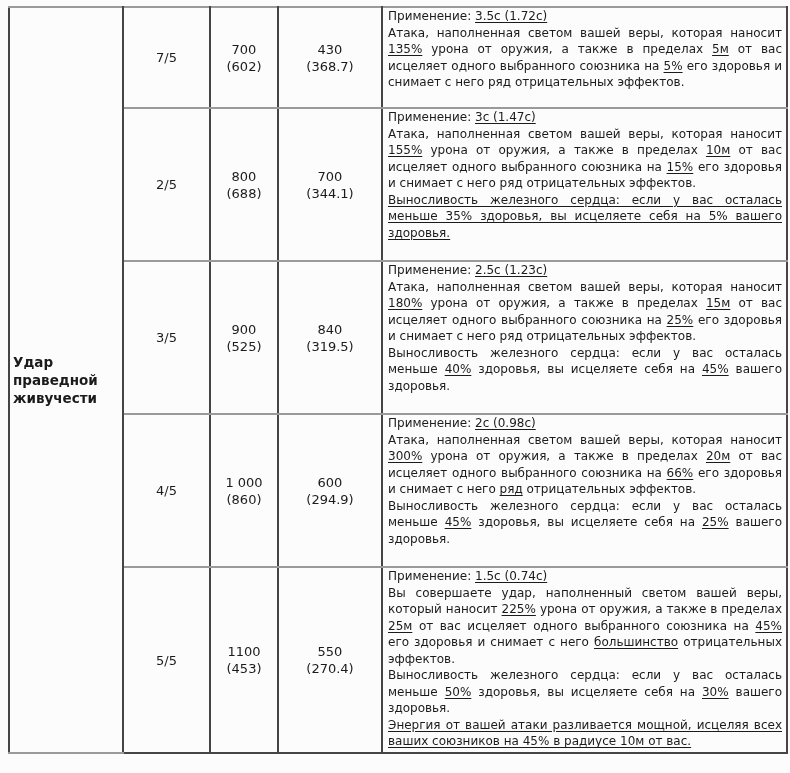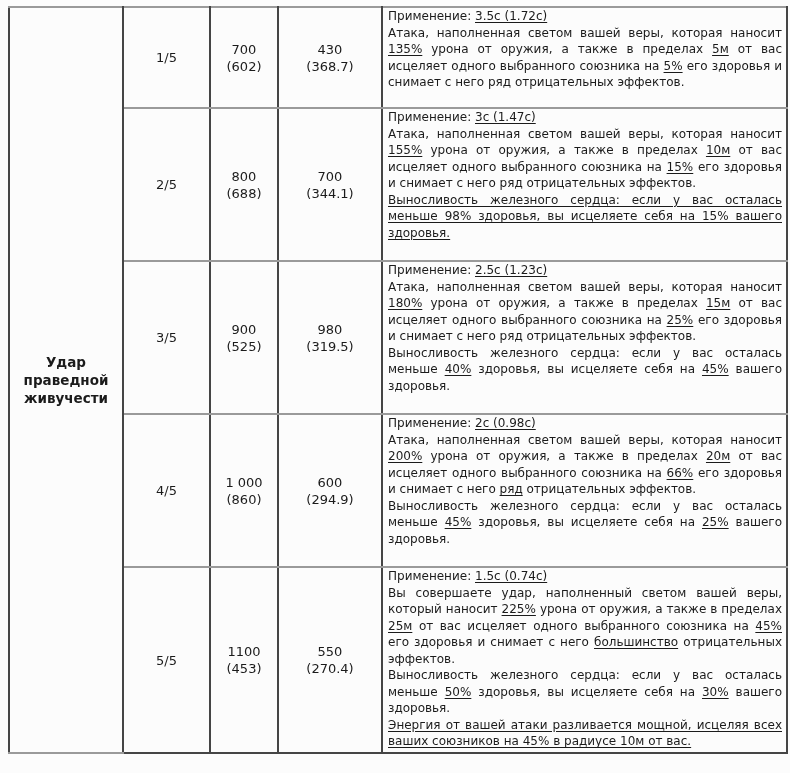--- a/index.html
+++ b/index.html
@@ -37,21 +37,20 @@
     border-bottom: 2px solid var(--border-light);
     overflow: hidden;
   }
   tr:last-child td { border-bottom-color: var(--border-dark); margin-top: 44px; }
   tr:nth-child(1) { height: 101px; }
   tr:nth-child(2) { height: 153px; }
   tr:nth-child(3) { height: 153px; }
   tr:nth-child(4) { height: 153px; }
   tr:nth-child(5) { height: 186px; }
   td.name-cell {
-    text-align: center;
     vertical-align: middle;
     font-weight: bold;
     font-size: 13.5px;
     line-height: 18px;
     padding: 12px 3px;
   }
   td.num-cell {
     text-align: center;
     vertical-align: middle;
     font-size: 13px;
@@ -80,21 +79,21 @@
     <col class="c-val1">
     <col class="c-val2">
     <col class="c-desc">
   </colgroup>
   <tbody>
       <tr>
         <td rowspan="5" class="name-cell">
           <div>Удар праведной живучести</div>
         </td>
         <td class="num-cell">
-          <div>1/5</div>
+          <div>7/5</div>
         </td>
         <td class="num-cell">
           <div>700</div>
           <div>(602)</div>
         </td>
         <td class="num-cell">
           <div>430</div>
           <div>(368.7)</div>
         </td>
         <td class="desc-cell">
@@ -110,33 +109,33 @@
           <div>800</div>
           <div>(688)</div>
         </td>
         <td class="num-cell">
           <div>700</div>
           <div>(344.1)</div>
         </td>
         <td class="desc-cell">
           <p><span>Применение: </span><span class="u">3с (1.47с)</span></p>
           <p><span>Атака, наполненная светом вашей веры, которая наносит </span><span class="u">155%</span><span> урона от оружия, а также в пределах </span><span class="u">10м</span><span> от вас исцеляет одного выбранного союзника на </span><span class="u">15%</span><span> его здоровья и снимает с него ряд отрицательных эффектов.</span></p>
-          <p><span class="u">Выносливость железного сердца: если у вас осталась меньше 98% здоровья, вы исцеляете себя на 15% вашего здоровья.</span></p>
+          <p><span class="u">Выносливость железного сердца: если у вас осталась меньше 35% здоровья, вы исцеляете себя на 5% вашего здоровья.</span></p>
         </td>
       </tr>
       <tr>
         <td class="num-cell">
           <div>3/5</div>
         </td>
         <td class="num-cell">
           <div>900</div>
           <div>(525)</div>
         </td>
         <td class="num-cell">
-          <div>980</div>
+          <div>840</div>
           <div>(319.5)</div>
         </td>
         <td class="desc-cell">
           <p><span>Применение: </span><span class="u">2.5с (1.23с)</span></p>
           <p><span>Атака, наполненная светом вашей веры, которая наносит </span><span class="u">180%</span><span> урона от оружия, а также в пределах </span><span class="u">15м</span><span> от вас исцеляет одного выбранного союзника на </span><span class="u">25%</span><span> его здоровья и снимает с него ряд отрицательных эффектов.</span></p>
           <p><span>Выносливость железного сердца: если у вас осталась меньше </span><span class="u">40%</span><span> здоровья, вы исцеляете себя на </span><span class="u">45%</span><span> вашего здоровья.</span></p>
         </td>
       </tr>
       <tr>
         <td class="num-cell">
@@ -145,21 +144,21 @@
         <td class="num-cell">
           <div>1 000</div>
           <div>(860)</div>
         </td>
         <td class="num-cell">
           <div>600</div>
           <div>(294.9)</div>
         </td>
         <td class="desc-cell">
           <p><span>Применение: </span><span class="u">2с (0.98с)</span></p>
-          <p><span>Атака, наполненная светом вашей веры, которая наносит </span><span class="u">200%</span><span> урона от оружия, а также в пределах </span><span class="u">20м</span><span> от вас исцеляет одного выбранного союзника на </span><span class="u">66%</span><span> его здоровья и снимает с него </span><span class="u">ряд</span><span> отрицательных эффектов.</span></p>
+          <p><span>Атака, наполненная светом вашей веры, которая наносит </span><span class="u">300%</span><span> урона от оружия, а также в пределах </span><span class="u">20м</span><span> от вас исцеляет одного выбранного союзника на </span><span class="u">66%</span><span> его здоровья и снимает с него </span><span class="u">ряд</span><span> отрицательных эффектов.</span></p>
           <p><span>Выносливость железного сердца: если у вас осталась меньше </span><span class="u">45%</span><span> здоровья, вы исцеляете себя на </span><span class="u">25%</span><span> вашего здоровья.</span></p>
         </td>
       </tr>
       <tr>
         <td class="num-cell">
           <div>5/5</div>
         </td>
         <td class="num-cell">
           <div>1100</div>
           <div>(453)</div>

